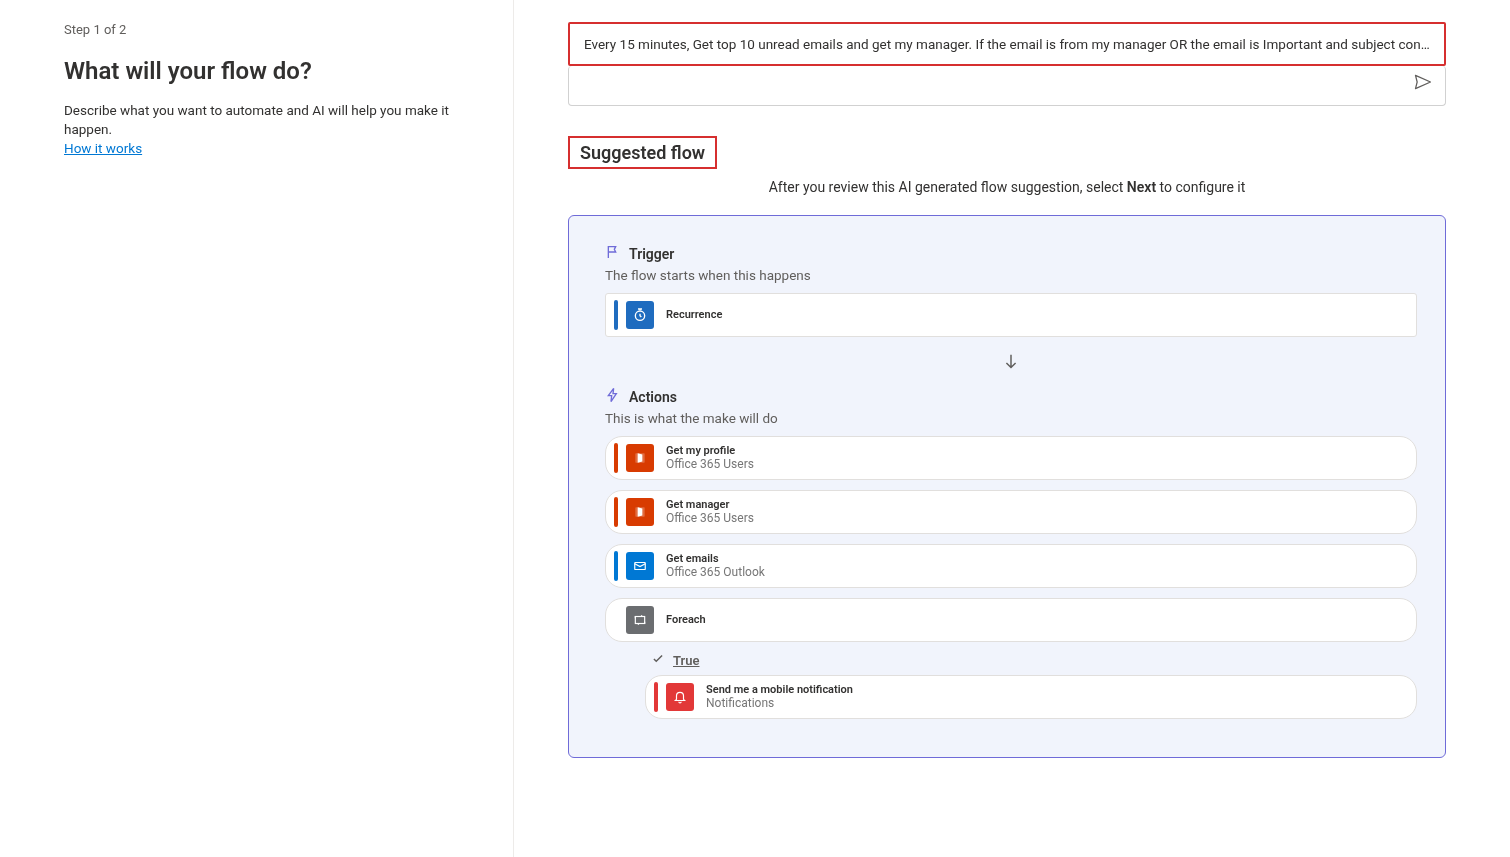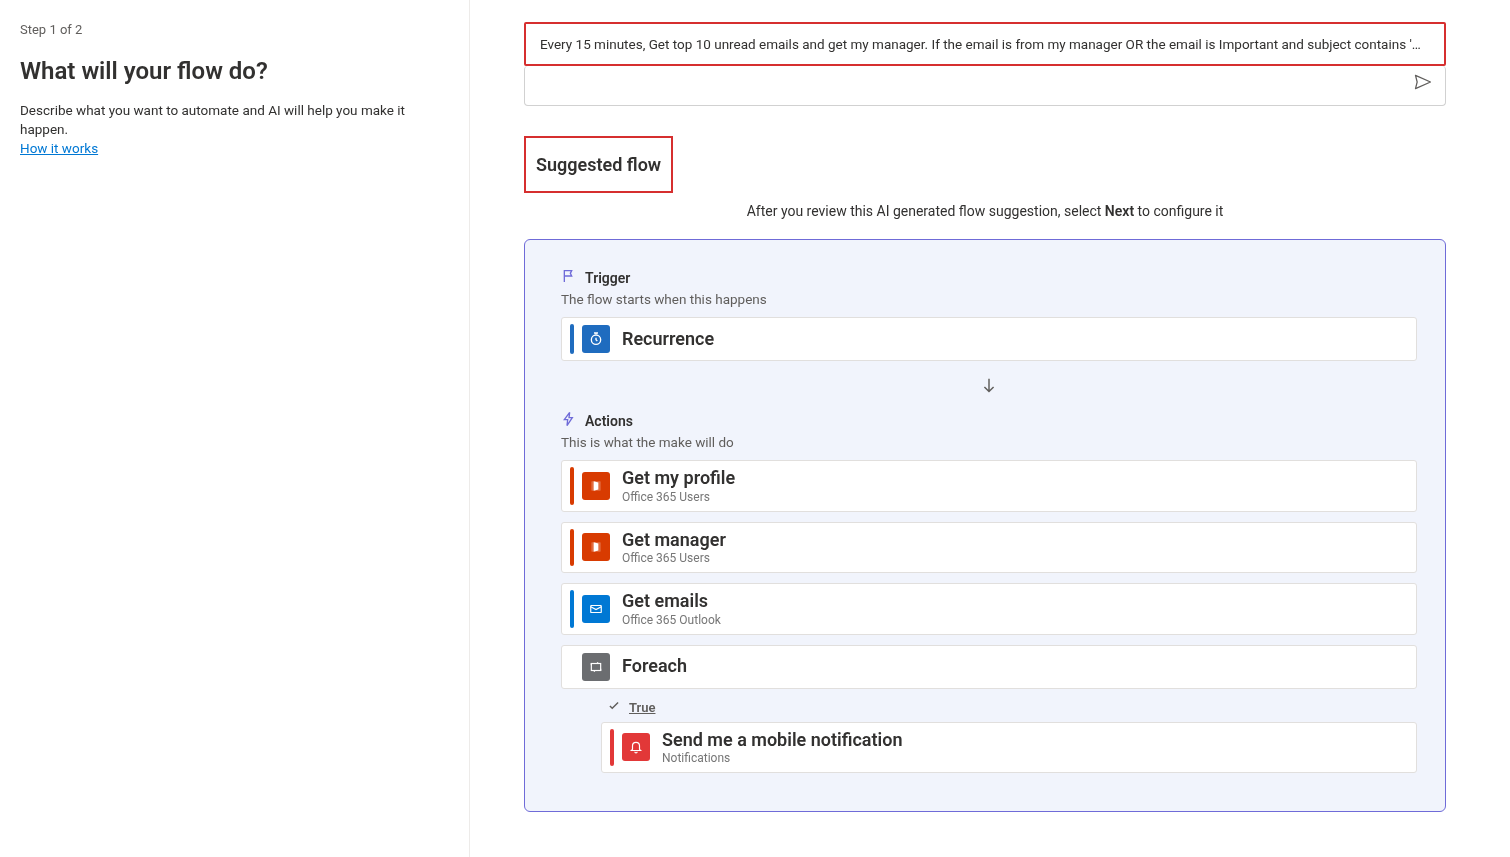--- a/index.html
+++ b/index.html
@@ -11,20 +11,21 @@
     width: 1510px;
     height: 857px;
     overflow: hidden;
     display: flex;
   }
   .left-panel {
     width: 470px;
     padding: 22px 20px 24px 20px;
     border-right: 1px solid #edebe9;
     flex-shrink: 0;
+    margin-left: 44px;
   }
   .step-indicator {
     font-size: 13px;
     color: #605e5c;
     margin-bottom: 20px;
   }
   .left-title {
     font-size: 24px;
     font-weight: 600;
     color: #323130;
@@ -71,21 +72,21 @@
   }
   .send-icon {
     width: 20px;
     height: 20px;
     cursor: pointer;
     color: #605e5c;
   }
   .section-title-box {
     border: 2px solid #d62f2f;
     display: inline-block;
-    padding: 16px 10px;
+    padding: 4px 10px;
     font-size: 18px;
     font-weight: 600;
     color: #323130;
     margin-bottom: 10px;
   }
   .section-sub {
     font-size: 14px;
     color: #323130;
     margin-bottom: 20px;
     text-align: center;
@@ -143,35 +144,35 @@
     color: #fff;
     margin-right: 12px;
     flex-shrink: 0;
   }
   .step-card .labels {
     display: flex;
     flex-direction: column;
     line-height: 1.25;
   }
   .step-card .title {
-    font-size: 18px;
+    font-size: 11px;
     font-weight: 600;
     color: #323130;
   }
   .step-card .subtitle {
     font-size: 12px;
     color: #767676;
   }
   .arrow-down {
     display: flex;
     justify-content: center;
     padding: 12px 0 14px 0;
     color: #605e5c;
   }
-  .actions-stack .step-card { margin-bottom: 10px; }
+  .actions-stack .step-card { margin-bottom: 10px; border-radius: 17px; }
   .indent-1 { margin-left: 20px; }
   .indent-2 { margin-left: 20px; }
   .cond-true {
     display: flex;
     align-items: center;
     gap: 8px;
     margin: 6px 0 6px 26px;
     font-size: 13px;
     font-weight: 600;
     color: #605e5c;

